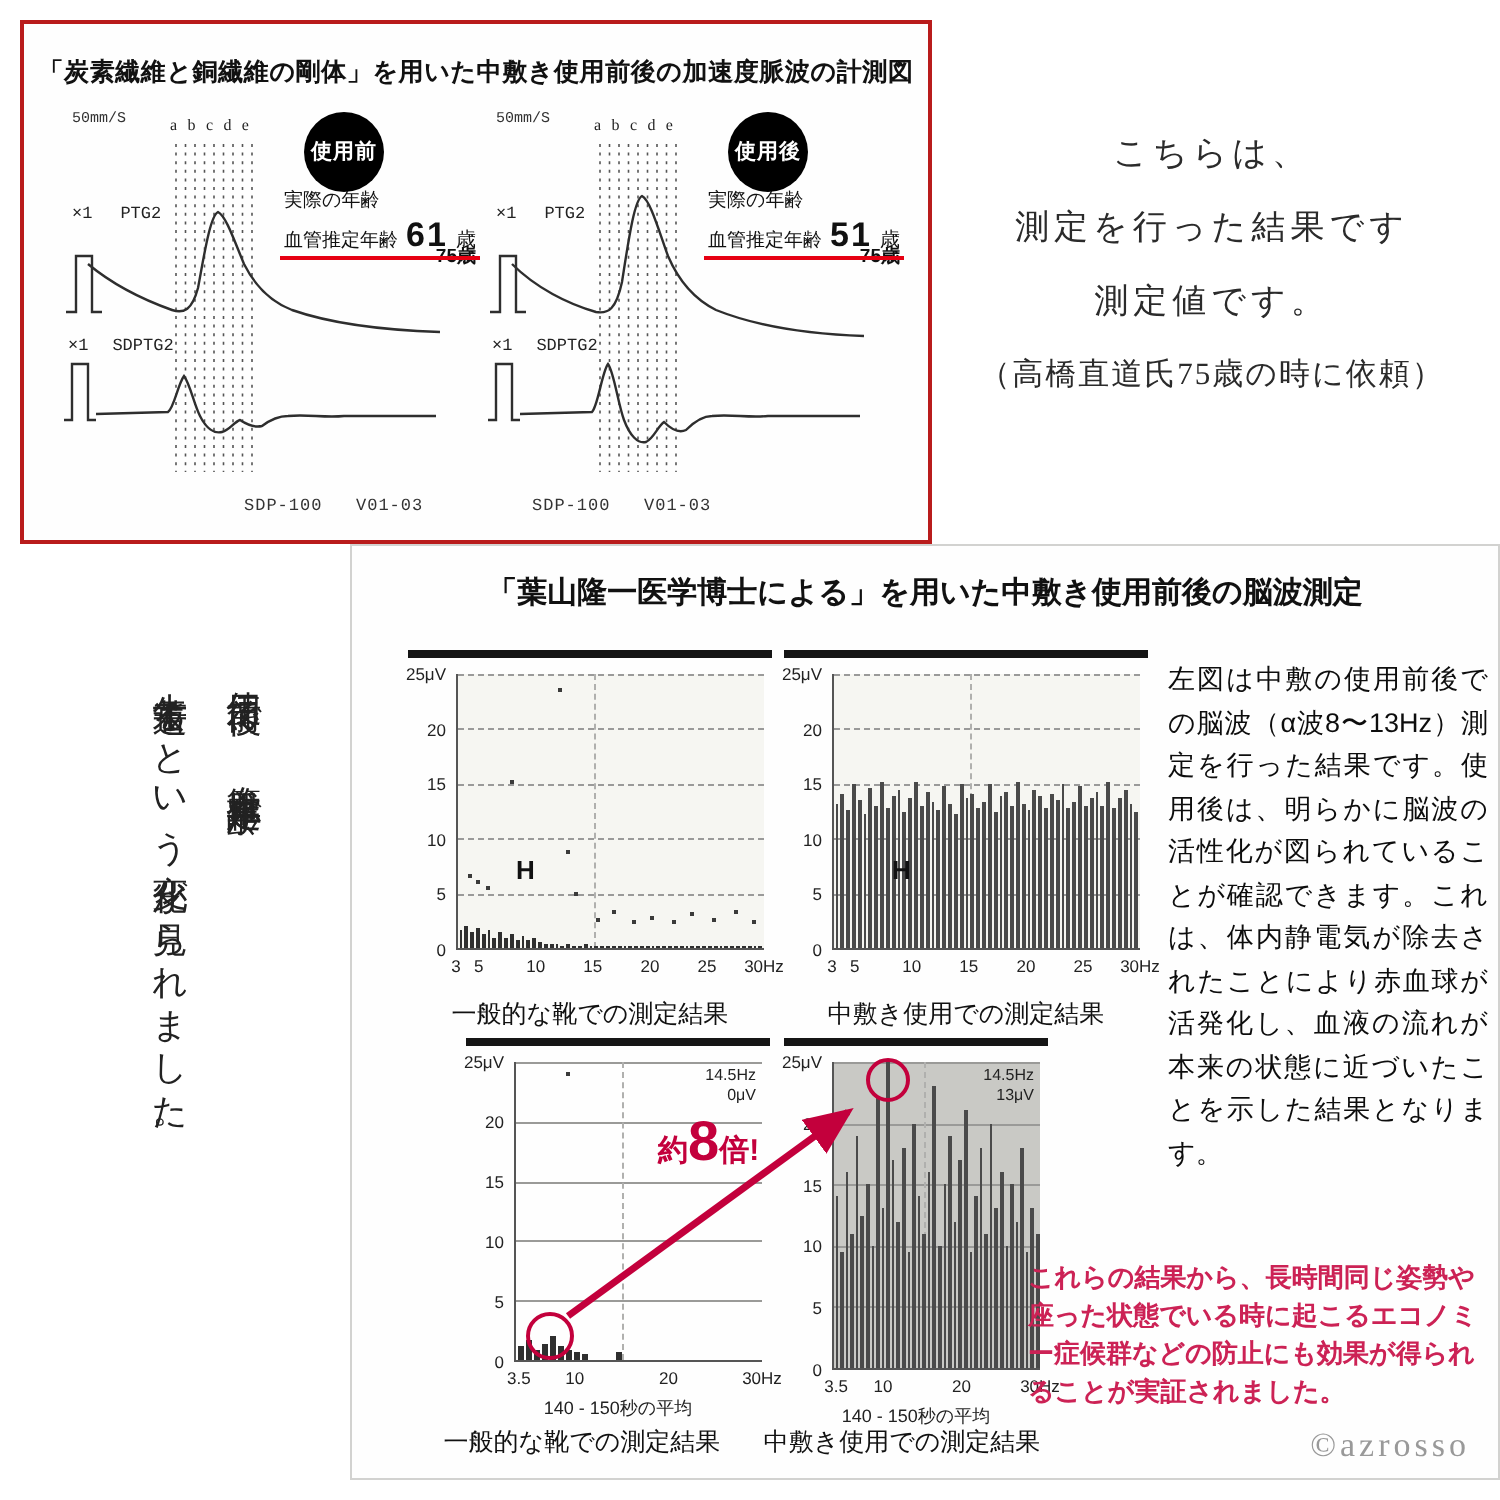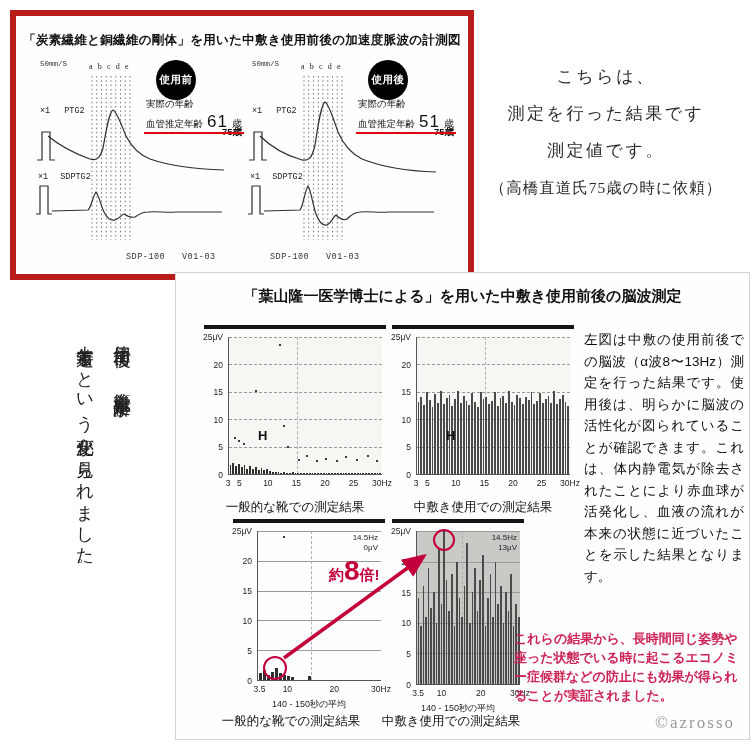--- a/index.html
+++ b/index.html
@@ -1,38 +1,38 @@
 <!DOCTYPE html>
 <html><head>
 <meta charset="utf-8">
 <style>
   html,body{margin:0;padding:0;background:#fff;}
   .page{position:relative;width:750px;height:750px;background:#ffffff;overflow:hidden;
         font-family:"Liberation Sans",sans-serif;color:#1a1a1a;}
 
   
   .pulse-box{position:absolute;left:10px;top:10px;width:452px;height:258px;
-             border:6px solid #b91c1c;background:#fefefe;}
+             border:2px solid #b91c1c;background:#fefefe;}
   .pulse-title{position:absolute;left:0;top:16px;width:100%;text-align:center;
                font-size:12.5px;font-weight:bold;letter-spacing:.3px;color:#111;}
   .pulse-chart{position:absolute;top:44px;width:212px;height:208px;}
   .pulse-chart.left{left:18px;} .pulse-chart.right{left:230px;}
   .pulse-chart svg{position:absolute;left:0;top:0;}
   .pp-scale{position:absolute;left:6px;top:0;font-size:7.5px;font-family:"Liberation Mono",monospace;color:#333;}
   .pp-abcde{position:absolute;left:55px;top:2px;font-size:8px;letter-spacing:5.2px;
             font-family:"Liberation Serif",serif;color:#222;}
   .pp-badge{position:absolute;left:122px;top:0;width:40px;height:40px;border-radius:50%;
             background:#000000;color:#fff;display:flex;align-items:center;justify-content:center;
             font-size:10.5px;font-weight:bold;letter-spacing:.5px;}
   .pp-row1{position:absolute;left:112px;top:38px;width:96px;display:flex;justify-content:space-between;
            font-size:9.5px;color:#111;}
   .pp-row1 b{font-weight:bold;margin-top:28px;}
   .pp-row2{position:absolute;left:112px;top:52px;width:96px;display:flex;align-items:baseline;
            justify-content:space-between;font-size:9.5px;color:#111;}
-  .pp-row2 .big{font-size:17px;font-weight:normal;letter-spacing:1px;}
+  .pp-row2 .big{font-size:17px;font-weight:bold;letter-spacing:1px;}
   .pp-row2 .unit{font-size:10px;}
   .pp-underline{position:absolute;left:110px;top:72px;width:100px;height:2px;background:#e60012;}
   .pp-tr1{position:absolute;left:6px;top:46px;font-size:8.5px;font-family:"Liberation Mono",monospace;color:#222;}
   .pp-tr1 .nm{margin-left:14px;}
   .pp-tr2{position:absolute;left:4px;top:112px;font-size:8.5px;font-family:"Liberation Mono",monospace;color:#222;}
   .pp-tr2 .nm{margin-left:12px;}
   .pp-footer{position:absolute;top:192px;font-size:8.5px;font-family:"Liberation Mono",monospace;
              color:#333;white-space:pre;letter-spacing:.5px;}
   .pulse-chart.left .pp-footer{left:92px;} .pulse-chart.right .pp-footer{left:24px;}
 

